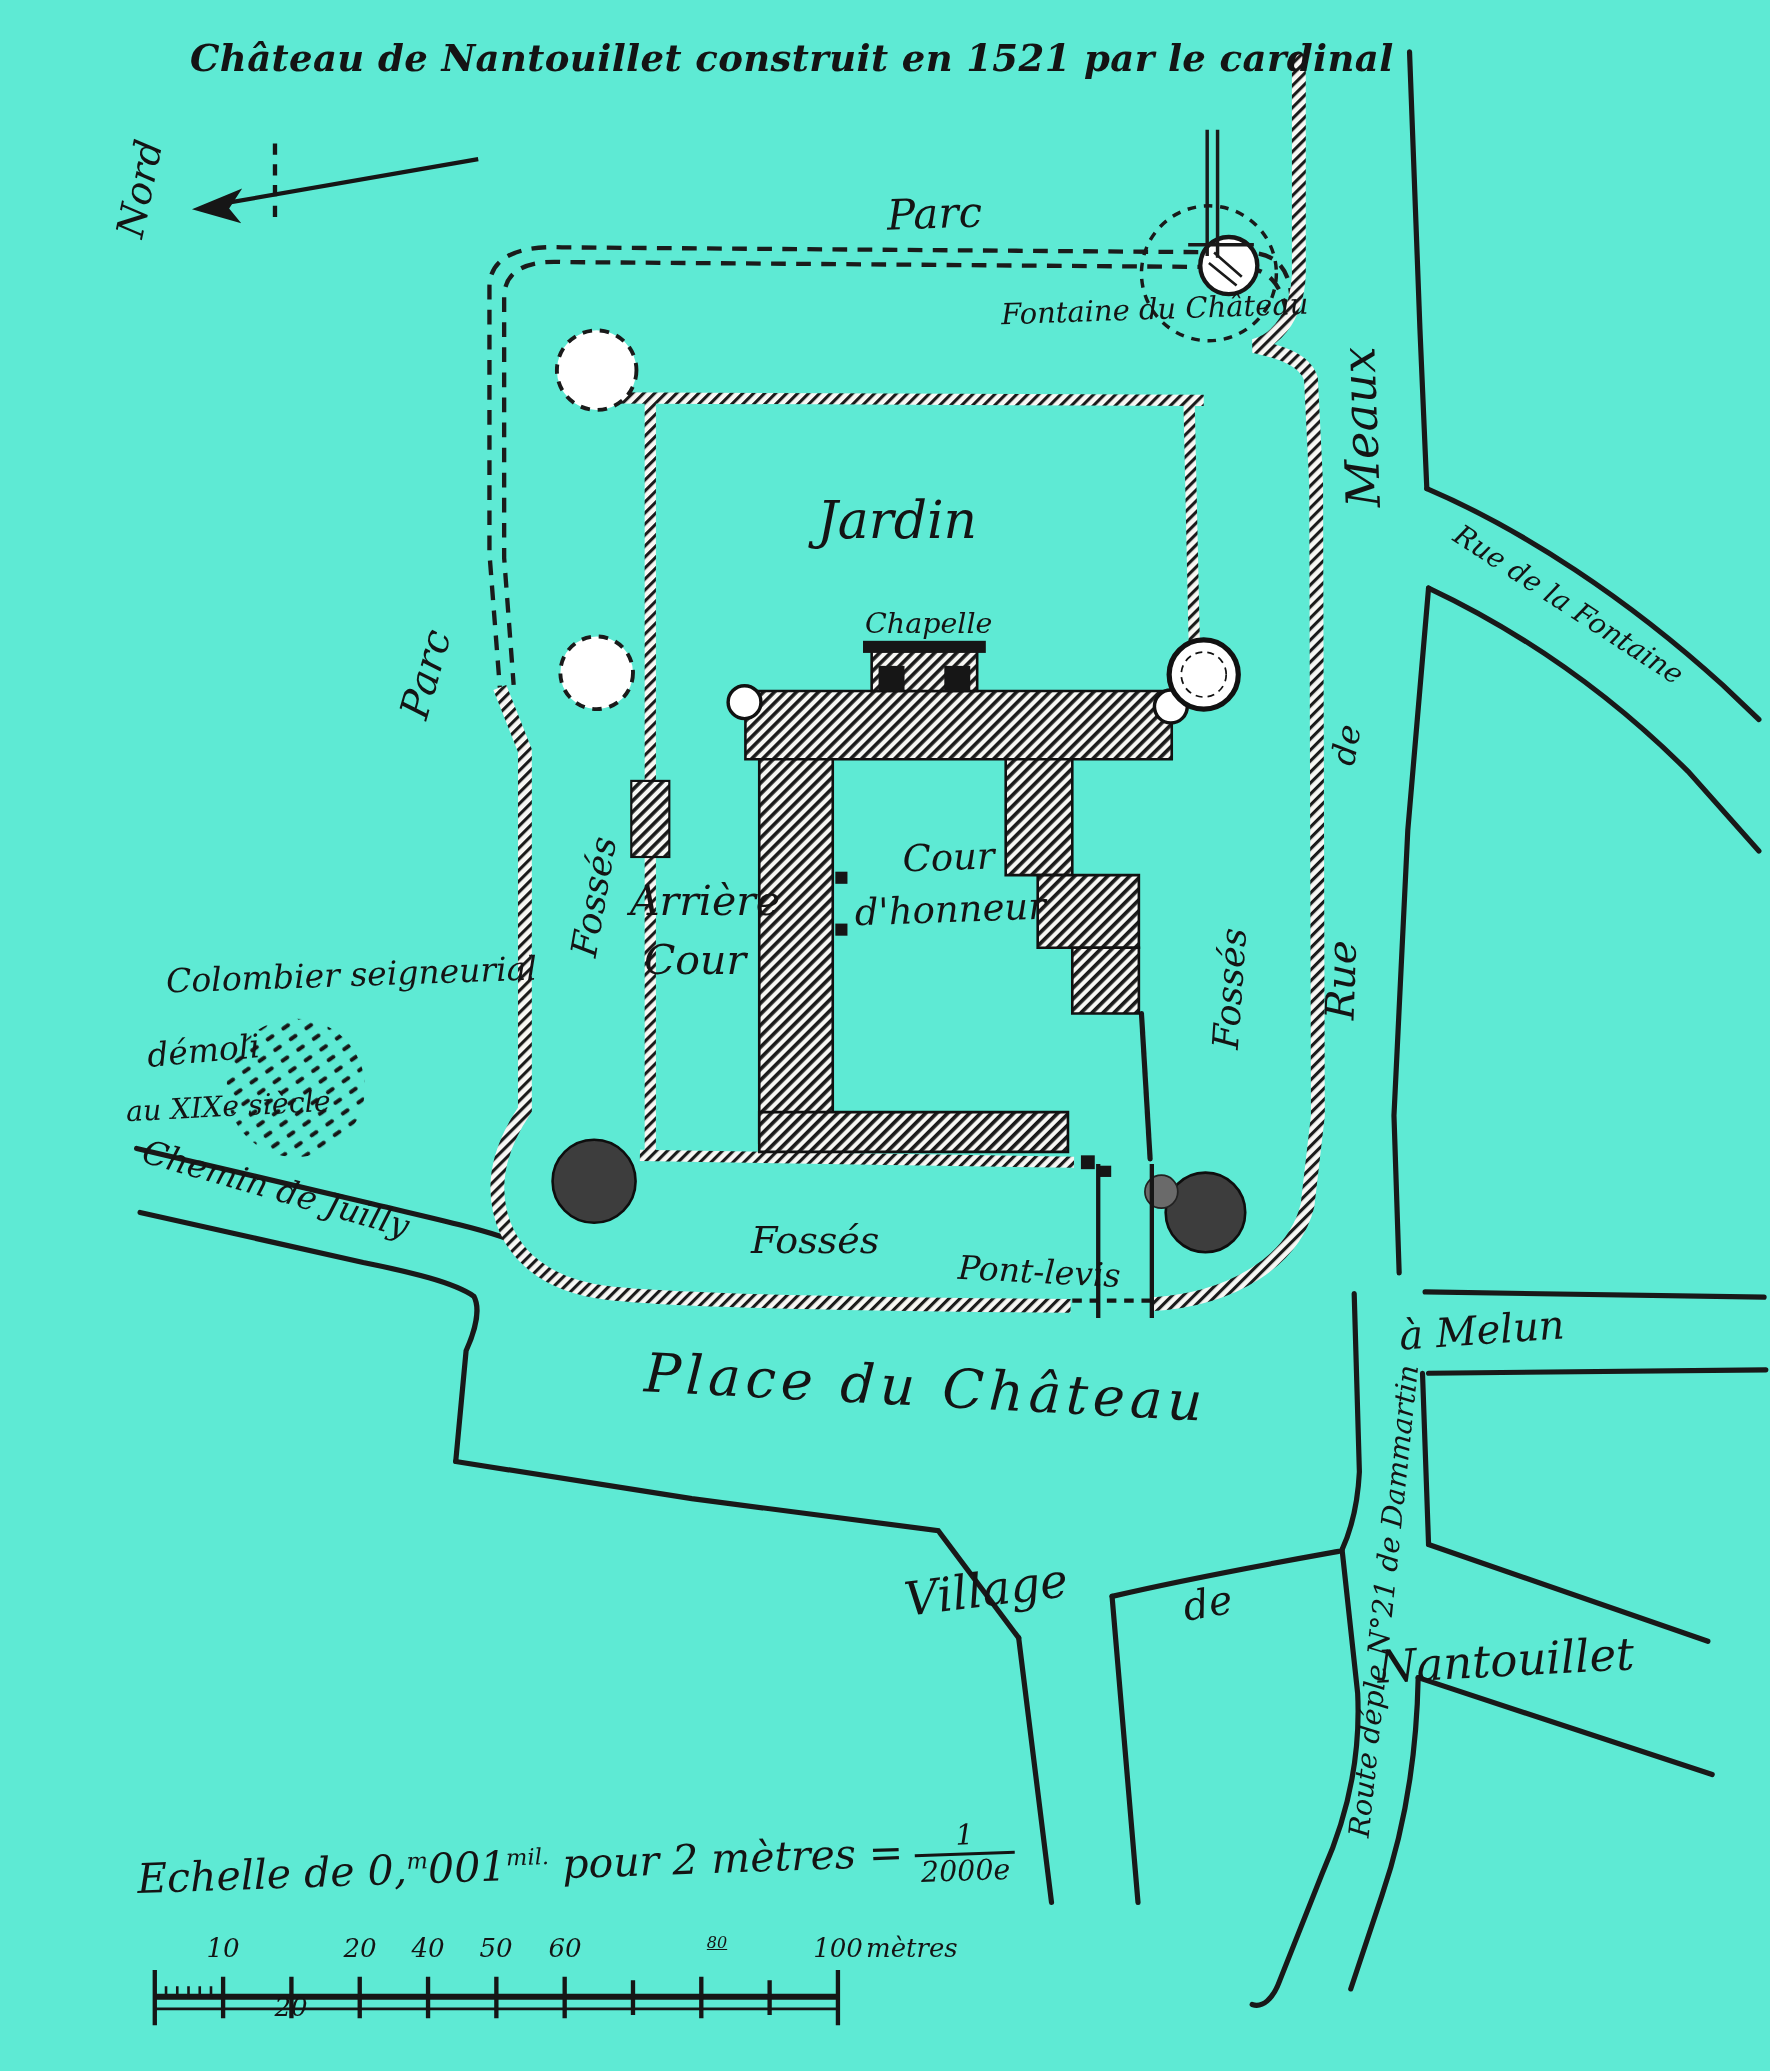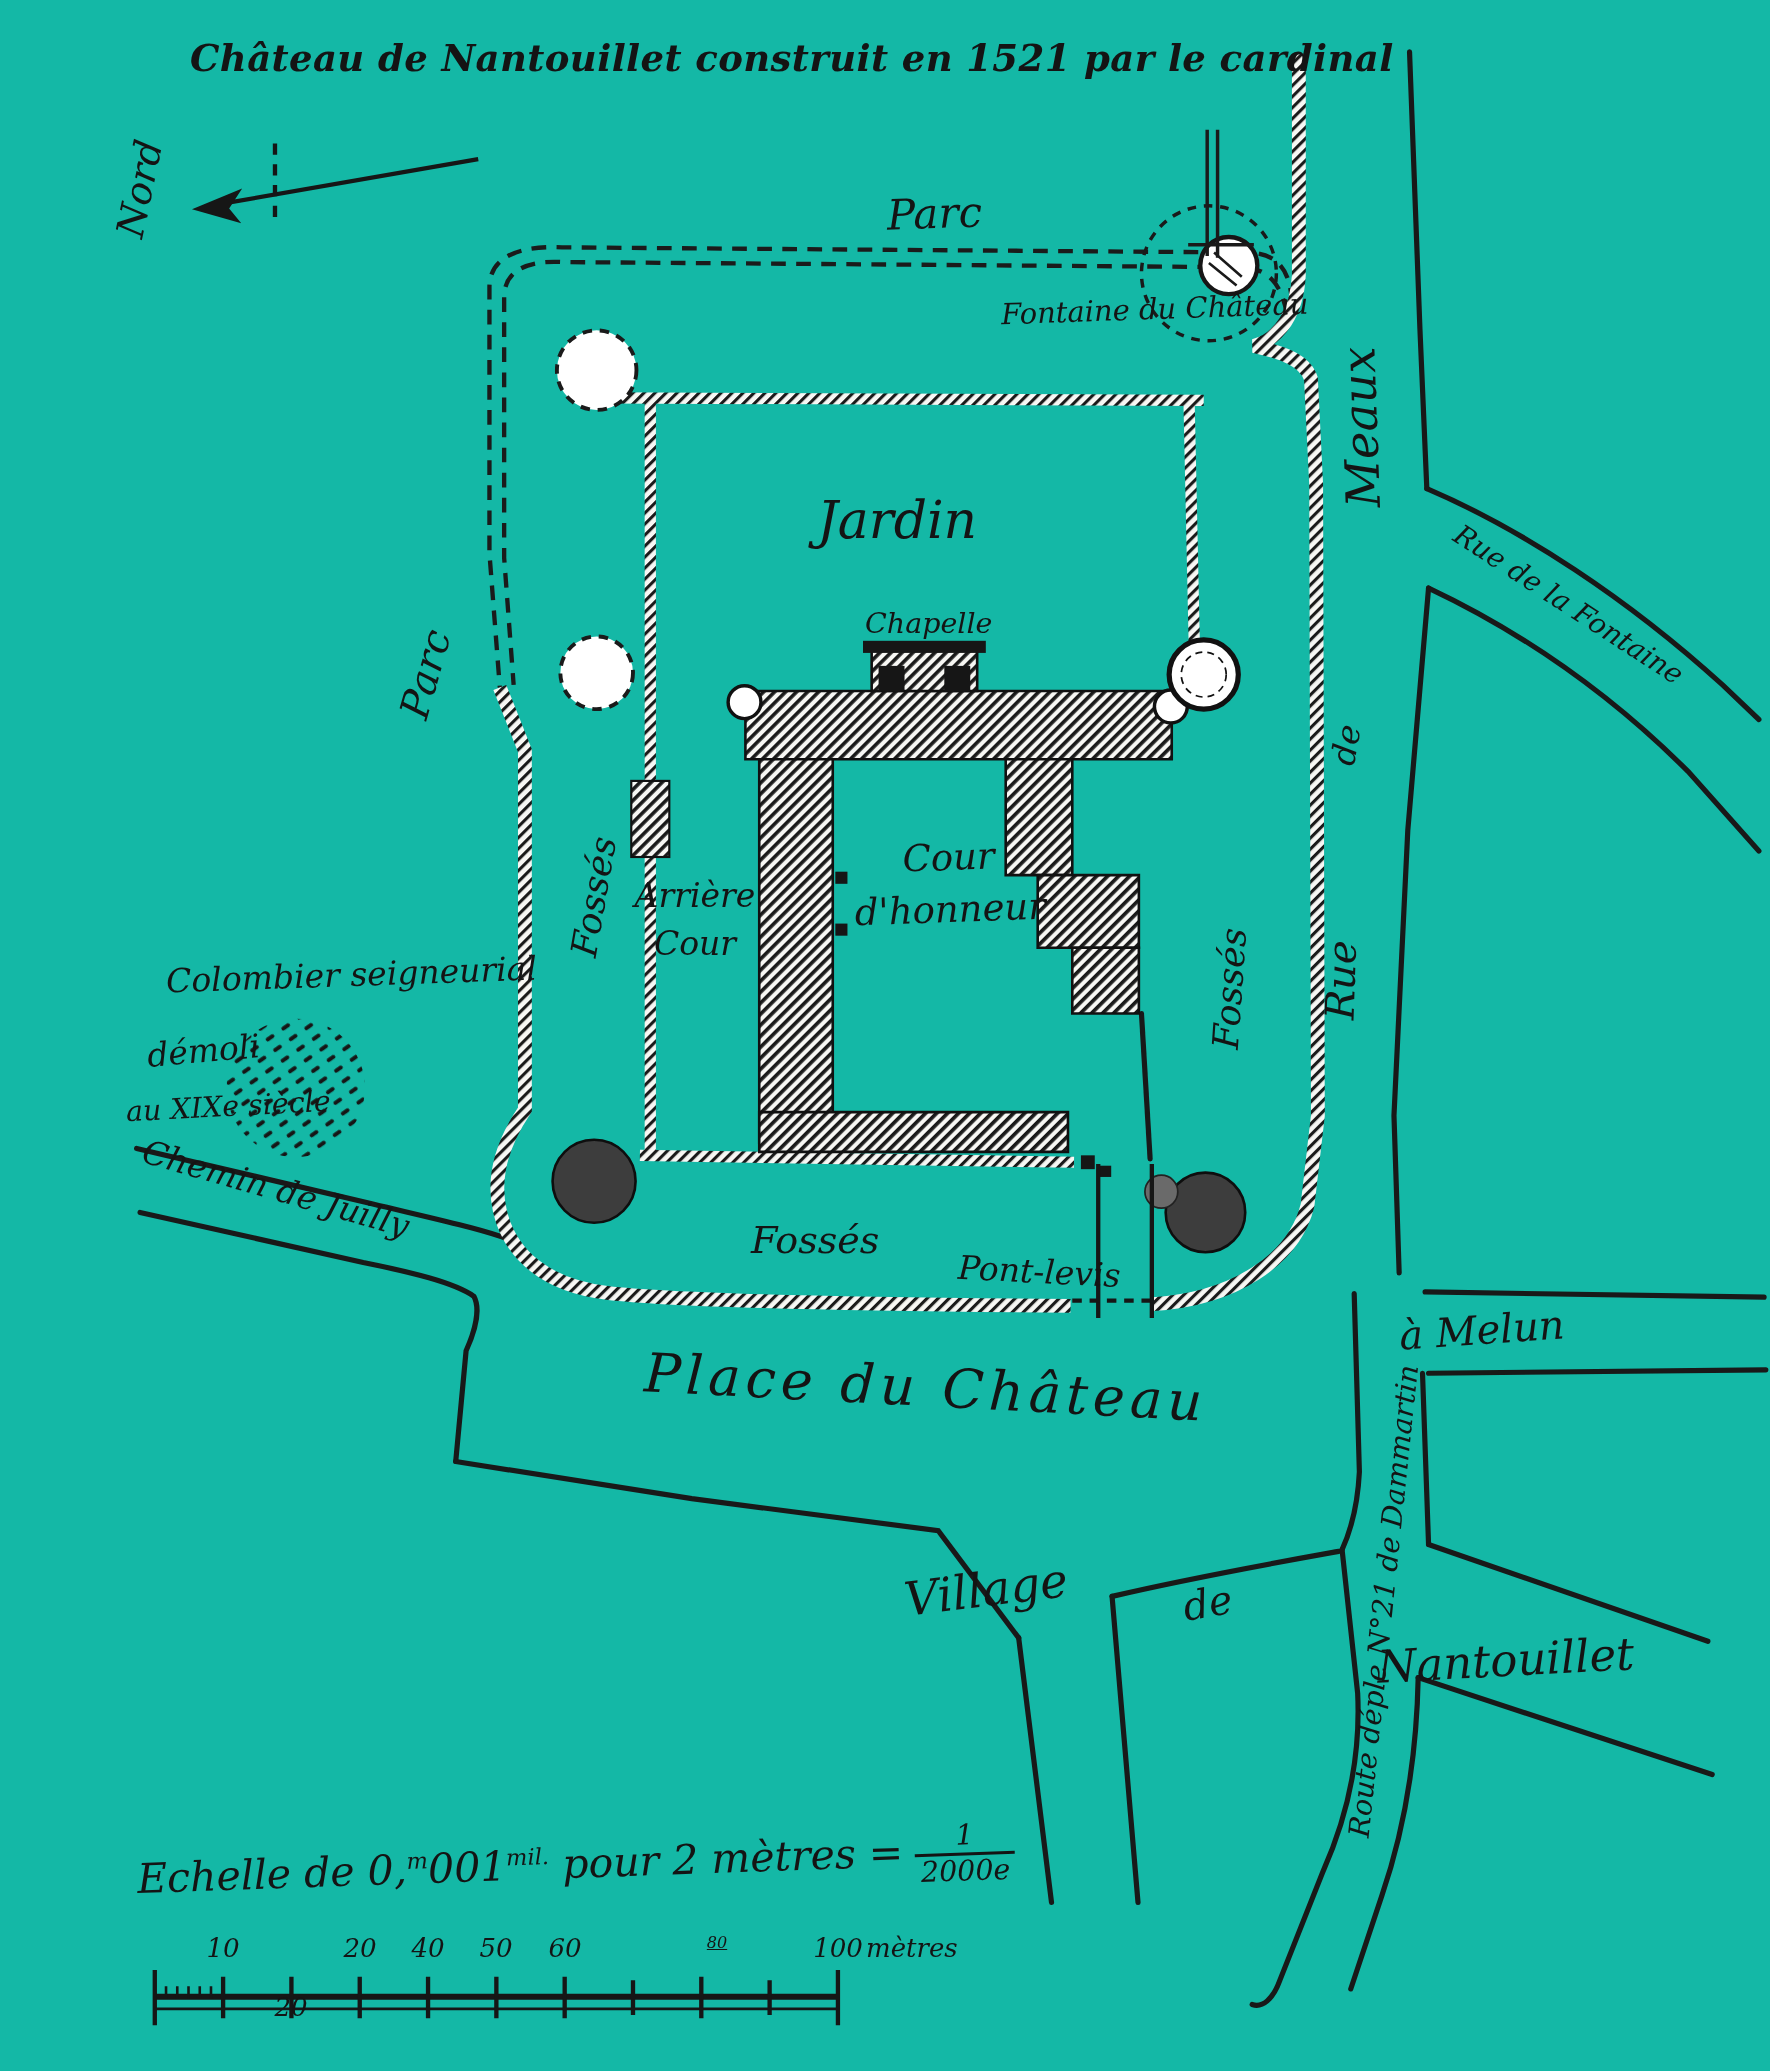--- a/index.html
+++ b/index.html
@@ -1,16 +1,16 @@
 <!DOCTYPE html>
 <html style="font-size:14px"><head>
 <meta charset="utf-8">
 <style>
   html,body{margin:0;padding:0;background:#d8d8d4;}
-  .page{position:relative;width:1771px;height:2072px;background:#14b8a6;overflow:hidden;
+  .page{position:relative;width:1771px;height:2072px;background:#5eead4;overflow:hidden;
         font-family:"DejaVu Serif",serif;}
   svg.draw{position:absolute;left:0;top:0;}
   .lbl{position:absolute;white-space:nowrap;color:#141414;font-style:italic;
        font-family:"DejaVu Serif",serif;line-height:1.2;}
   .ctr{text-align:center;}
   .bold{font-weight:bold;}
   .sup{font-size:0.55em;vertical-align:super;}
   .frac{display:inline-flex;flex-direction:column;align-items:center;font-size:28.5px;
         vertical-align:middle;margin-left:12px;line-height:1.15;}
   .frac .den{border-top:3.5px solid #141414;padding:0 5.2px;}
@@ -148,21 +148,21 @@
   <span class="lbl" style="left:1001px;top:292px;font-size:29px;transform:rotate(-2deg);">Fontaine du Château</span>
 
   <span class="lbl" style="left:817px;top:489px;font-size:52px;">Jardin</span>
 
   <span class="lbl" style="left:865px;top:607px;font-size:28.5px;">Chapelle</span>
 
   <span class="lbl" style="left:380px;top:650px;font-size:40px;transform:rotate(-74deg);">Parc</span>
 
   <span class="lbl" style="left:533px;top:875px;font-size:36px;transform:rotate(-80deg);">Fossés</span>
 
-  <div class="lbl ctr" style="left:630px;top:872px;width:130px;font-size:33px;line-height:1.45;">
+  <div class="lbl ctr" style="left:630px;top:872px;width:130px;font-size:41px;line-height:1.45;">
     <div>Arrière</div>
     <div>Cour</div>
   </div>
 
   <div class="lbl ctr" style="left:852px;top:832px;width:195px;font-size:37px;line-height:1.4;transform:rotate(-2deg);">
     <div>Cour</div>
     <div>d'honneur</div>
   </div>
 
   <span class="lbl" style="left:1169px;top:967px;font-size:36px;transform:rotate(-86deg);">Fossés</span>

